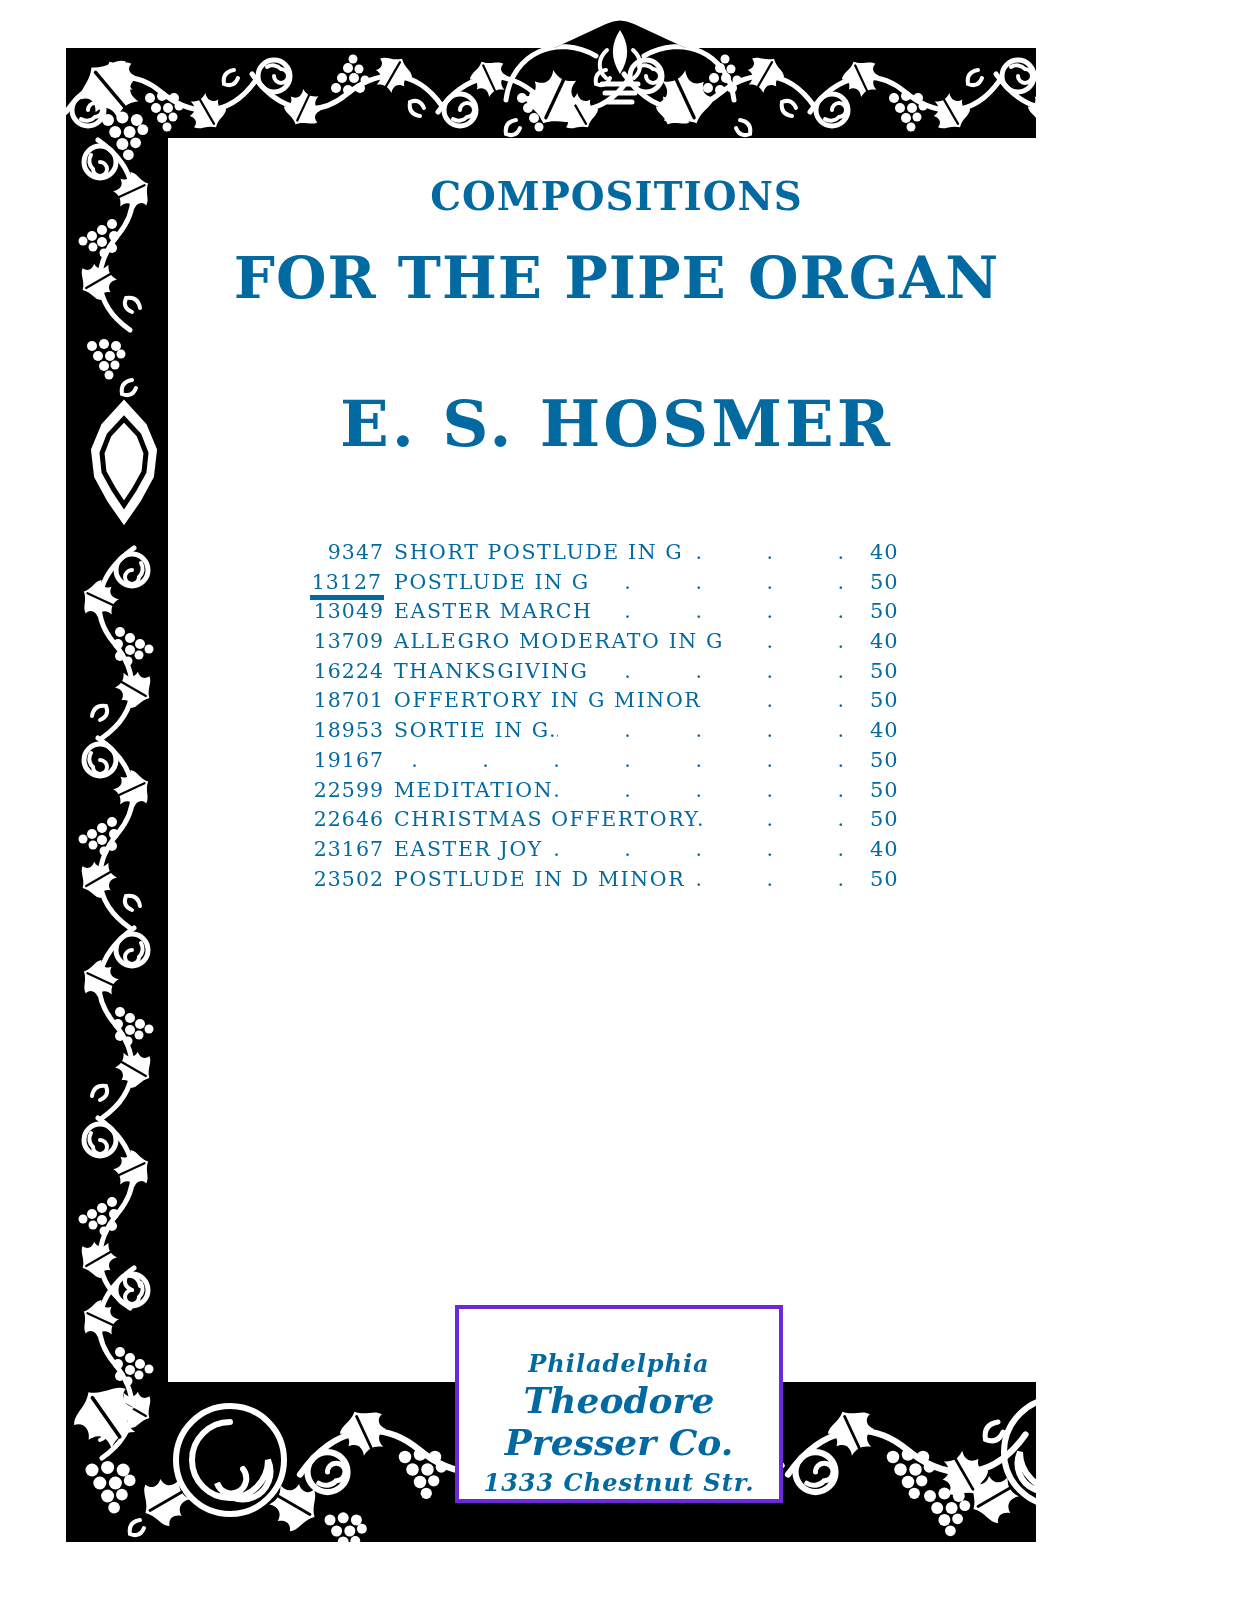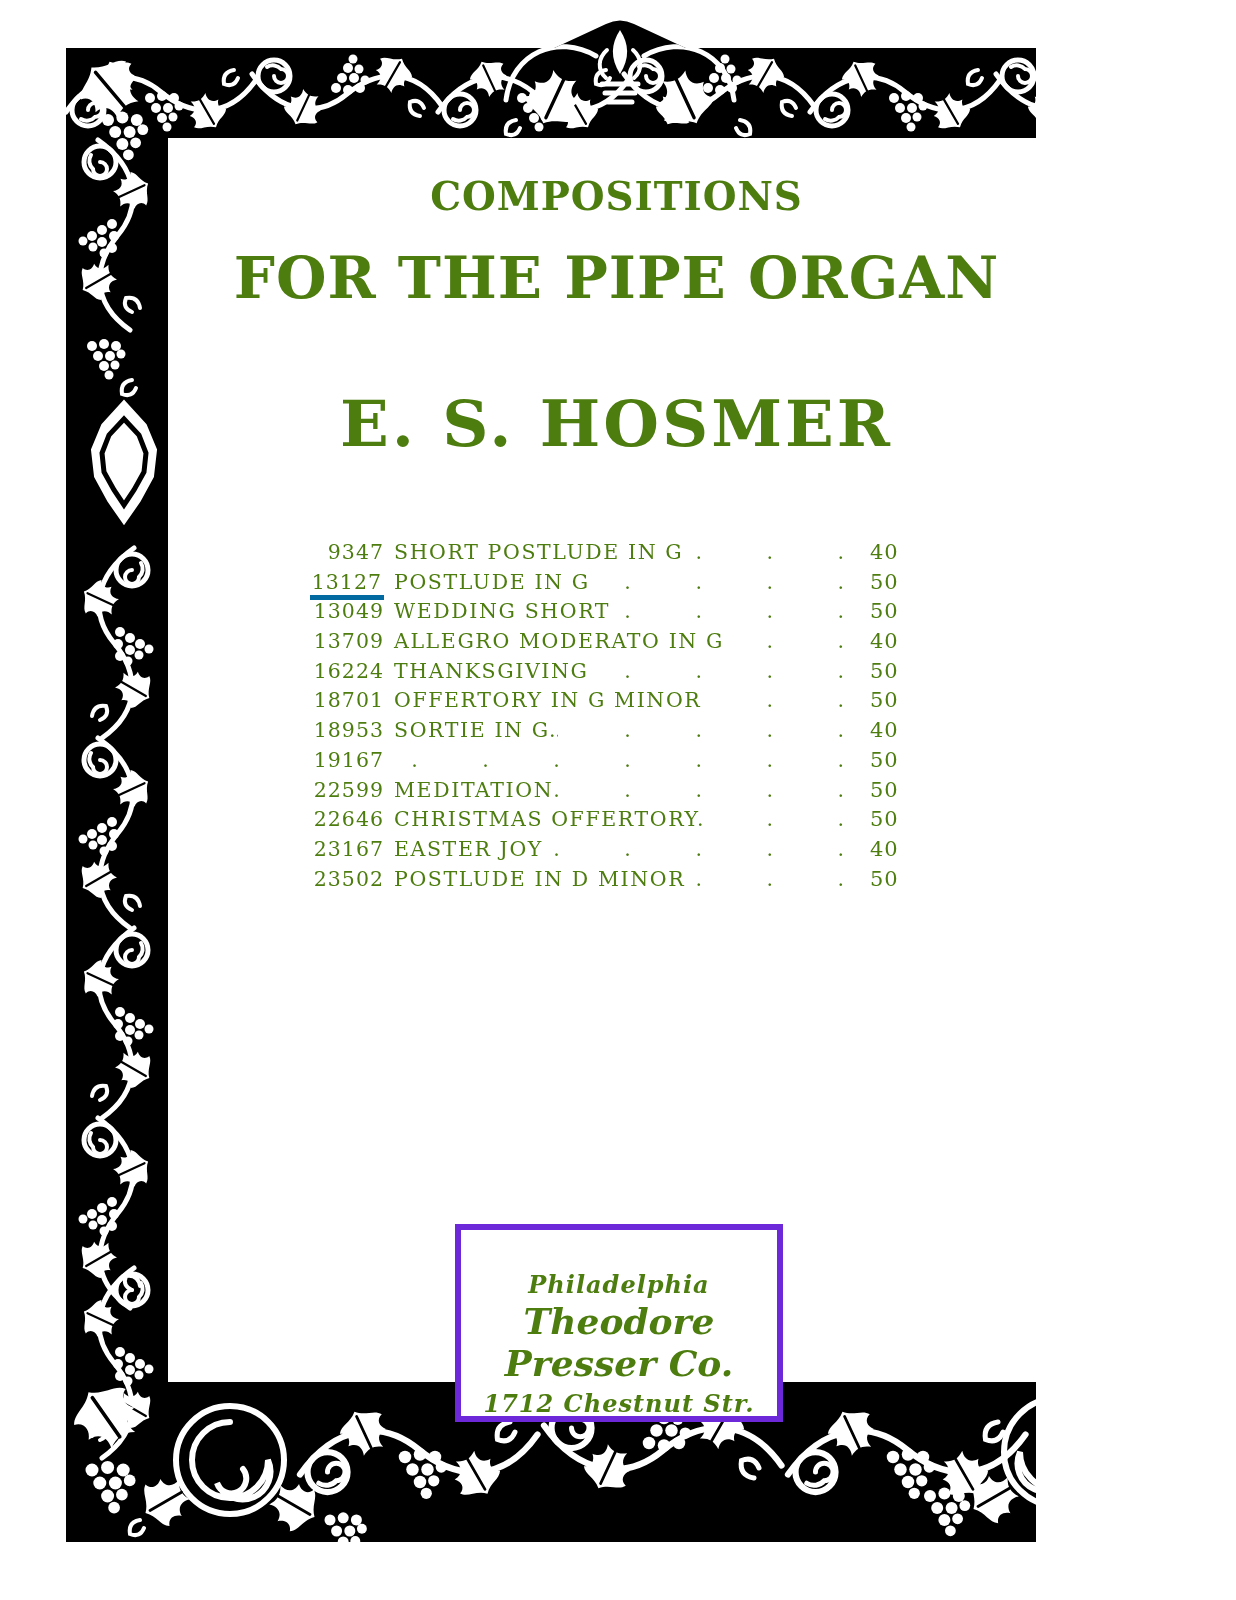--- a/index.html
+++ b/index.html
@@ -1,18 +1,18 @@
 <!DOCTYPE html>
 <html><head>
 <meta charset="utf-8">
 <style>
   html,body { margin:0; padding:0; background:#ffffff; }
   .page {
     position:relative; width:1036px; height:1600px; background:#ffffff;
-    font-family:"DejaVu Serif","Liberation Serif",serif; color:#4d7c0f;
+    font-family:"DejaVu Serif","Liberation Serif",serif; color:#0369a1;
     overflow:hidden;
   }
   svg.borderart { position:absolute; left:0; top:0; z-index:1; }
 
   
   .inner { position:absolute; left:168px; top:138px; width:897px; height:1244px; z-index:2; }
 
   .t-line { position:absolute; left:0; width:100%; text-align:center; font-weight:bold; white-space:nowrap; }
   .t-compositions { top:34px;  font-size:40px; letter-spacing:1px; transform:scaleX(.97); }
   .t-organ        { top:106px;  font-size:58px; letter-spacing:1px; }
@@ -24,22 +24,22 @@
   .row { display:flex; align-items:baseline; height:29.7px; font-size:20.5px; }
   .num { flex:none; width:84px; text-align:right; letter-spacing:1px; white-space:nowrap; }
   .num span.u { border-bottom:5px solid #0369a1; padding:0 2px 1px 2px;text-align:center; }
   .title { flex:none; padding-left:10px; letter-spacing:1.6px; white-space:nowrap; }
   .leader { flex:1 1 auto; min-width:0; overflow:hidden; white-space:nowrap; direction:rtl; }
   .leader::after { content:". . . . . . . . . . . . ."; word-spacing:58px; letter-spacing:0; }
   .price { flex:none; width:60px; padding-left:26px; text-align:left; font-size:21px; letter-spacing:1px; }
 
   
   .pubbox {
-    position:absolute; left:455px; top:1224px; width:328px; height:198px;
-    background:#fff; border:6px solid #6d28d9; box-sizing:border-box;
+    position:absolute; left:455px; top:1305px; width:328px; height:198px;
+    background:#fff; border:4px solid #6d28d9; box-sizing:border-box;
     text-align:center; z-index:3;
   }
   .pub-city { margin-top:40px; font-size:24px; font-weight:bold; font-style:italic; letter-spacing:1px; }
   .pub-name { margin-top:1px;  font-size:36px; font-weight:bold; font-style:italic; letter-spacing:0; }
   .pub-addr { margin-top:5px;  font-size:24px; font-weight:bold; font-style:italic; letter-spacing:1px; }
 </style>
 </head>
 <body>
 
 <div class="page">
@@ -173,21 +173,21 @@
 
         <div class="row">
           <div class="num"><span class="u">13127</span></div>
           <div class="title">POSTLUDE IN G</div>
           <div class="leader"></div>
           <div class="price">50</div>
         </div>
 
         <div class="row">
           <div class="num"><span>13049</span></div>
-          <div class="title">WEDDING SHORT</div>
+          <div class="title">EASTER MARCH</div>
           <div class="leader"></div>
           <div class="price">50</div>
         </div>
 
         <div class="row">
           <div class="num"><span>13709</span></div>
           <div class="title">ALLEGRO MODERATO IN G</div>
           <div class="leader"></div>
           <div class="price">40</div>
         </div>
@@ -245,16 +245,16 @@
           <div class="title">POSTLUDE IN D MINOR</div>
           <div class="leader"></div>
           <div class="price">50</div>
         </div>
       </div>
   </div>
 
   <div class="pubbox">
     <div class="pub-city">Philadelphia</div>
     <div class="pub-name">Theodore Presser Co.</div>
-    <div class="pub-addr">1712 Chestnut Str.</div>
+    <div class="pub-addr">1333 Chestnut Str.</div>
   </div>
 
 </div>
 
 </body></html>

